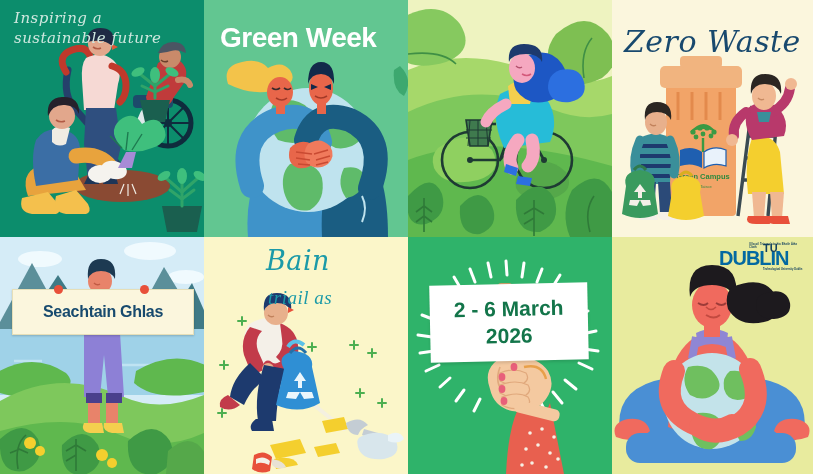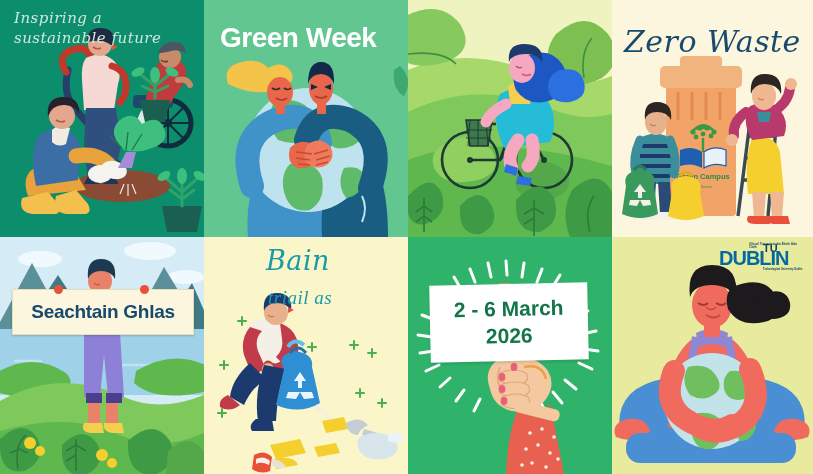--- a/index.html
+++ b/index.html
@@ -44,21 +44,21 @@
   #p4 .cap{left:12px;top:14px;font-size:30px;color:#18496e;margin-top:8px;}
 
   
   #p5{background:#cfeaf6;}
   .banner{
     position:absolute;left:12px;top:52px;width:180px;height:44px;
     background:#fbf6dd;border:1px solid #e6dfb8;z-index:7;
     display:flex;align-items:center;justify-content:center;
     box-shadow:0 1px 2px rgba(0,0,0,.18);
   }
-  .banner span{font-size:19px;font-weight:bold;color:#174a6e;letter-spacing:-.3px;}
+  .banner span{font-size:16px;font-weight:bold;color:#174a6e;letter-spacing:-.3px;}
   .pin{position:absolute;width:9px;height:9px;border-radius:50%;background:#e8503a;z-index:8;top:48px;}
   .pin.l{left:54px;} .pin.r{left:140px;}
 
   
   #p6{background:#fbf6c9;}
   #p6 .cap1{left:62px;top:6px;font-size:27px;color:#1b9aa8;}
   #p6 .cap2{left:64px;top:48px;font-size:19px;color:#1b9aa8;font-family:Liberation Serif, serif;}
 
   
   #p7{background:#2fb36a;}

